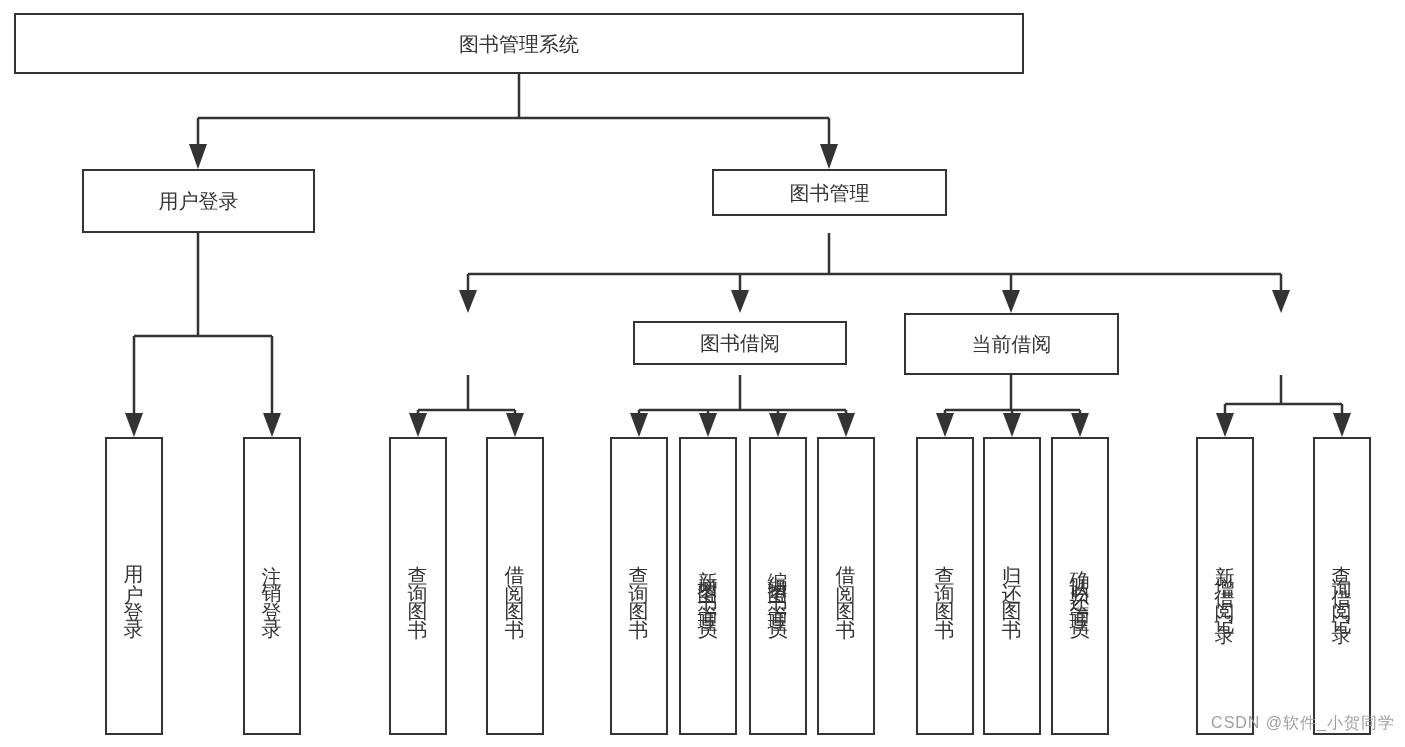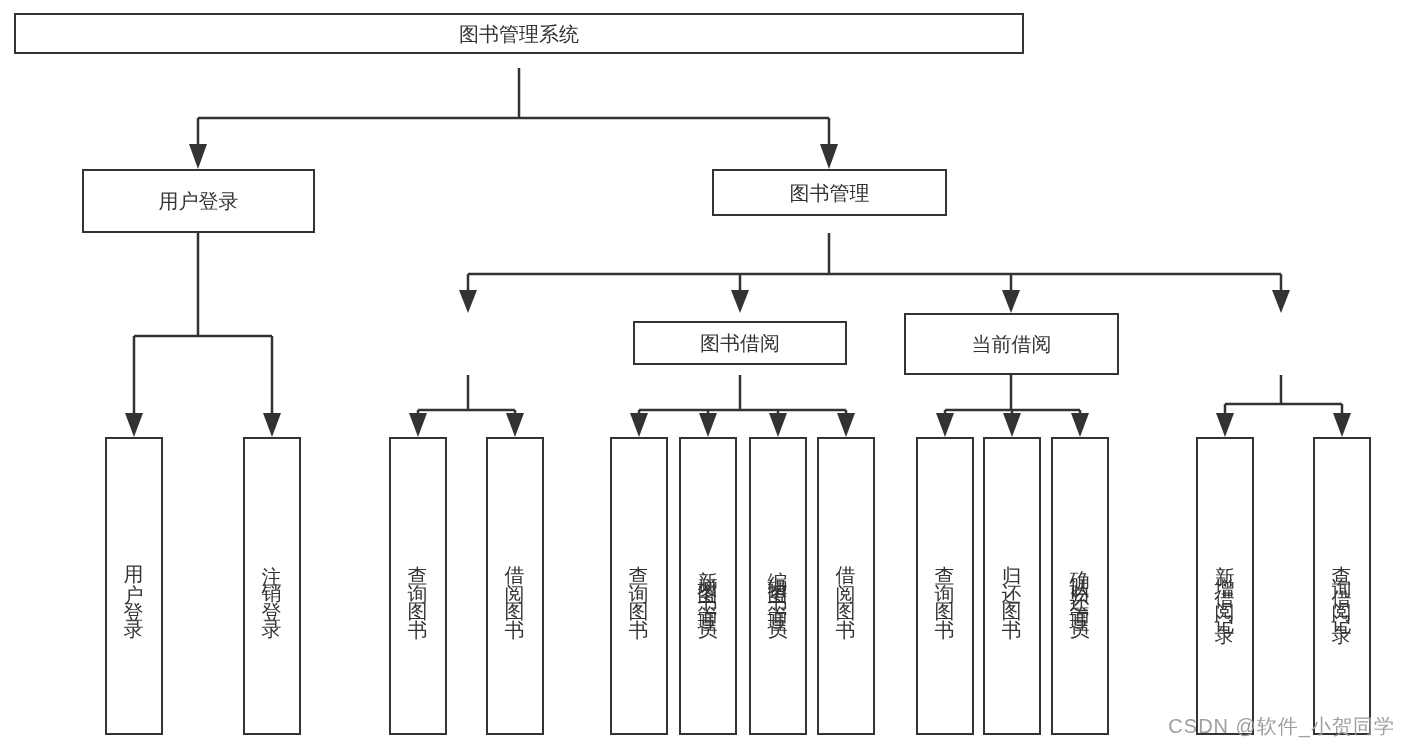--- a/index.html
+++ b/index.html
@@ -45,21 +45,21 @@
     writing-mode: vertical-rl;
     text-orientation: mixed;
   }
   .ls4 span { letter-spacing: 18px; }
   .ls6 span { letter-spacing: 12px; }
   .ls9 span { letter-spacing: 7px; }
   .watermark {
     position: absolute;
     right: 10px;
     top: 713px;
-    font-size: 20px;
+    font-size: 16px;
     color: #9e9e9e;
     letter-spacing: 1px;
     white-space: nowrap;
   }
 </style>
 </head>
 <body>
 
 <div class="canvas">
 
@@ -87,21 +87,21 @@
     <g>
       <path class="ln" d="M1011 375 V410 M945 410 H1080 M945 410 V415 M1012 410 V415 M1080 410 V415"></path>
       <path class="ar" d="M936 413h18L945 437zM1003 413h18L1012 437zM1071 413h18L1080 437z"></path>
     </g>
     <g>
       <path class="ln" d="M1281 375 V404 M1225 404 H1342 M1225 404 V415 M1342 404 V415"></path>
       <path class="ar" d="M1216 413h18L1225 437zM1333 413h18L1342 437z"></path>
     </g>
   </svg>
 
-  <div class="node h" style="left:14px;top:13px;width:1010px;height:41px">
+  <div class="node h" style="left:14px;top:13px;width:1010px;height:61px">
     <span>图书管理系统</span>
   </div>
 
   <div class="node h" style="left:82px;top:169px;width:233px;height:64px">
     <span>用户登录</span>
   </div>
   <div class="node h" style="left:712px;top:169px;width:235px;height:47px">
     <span>图书管理</span>
   </div>
 

